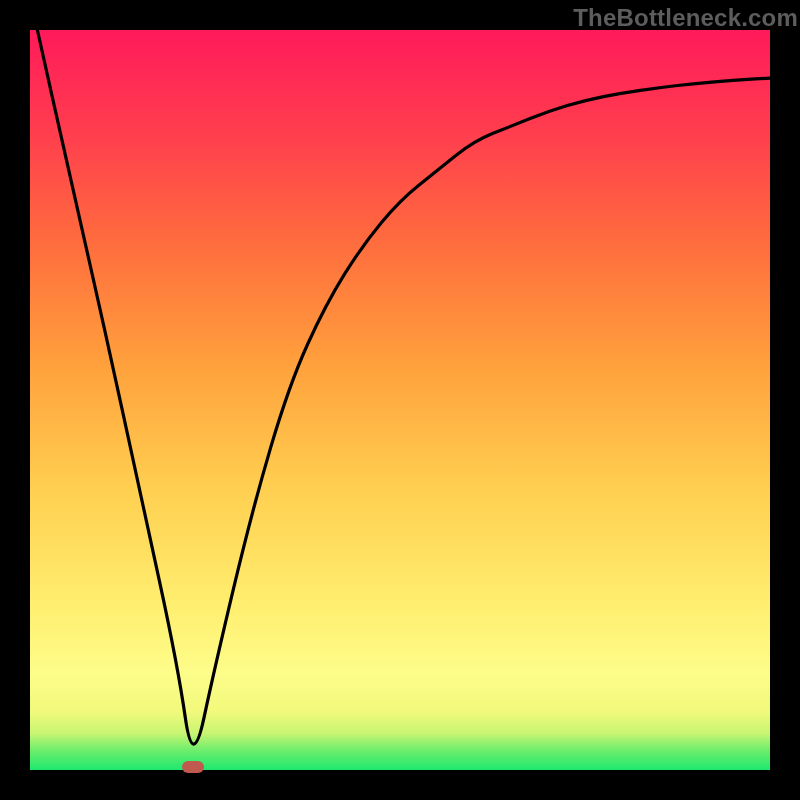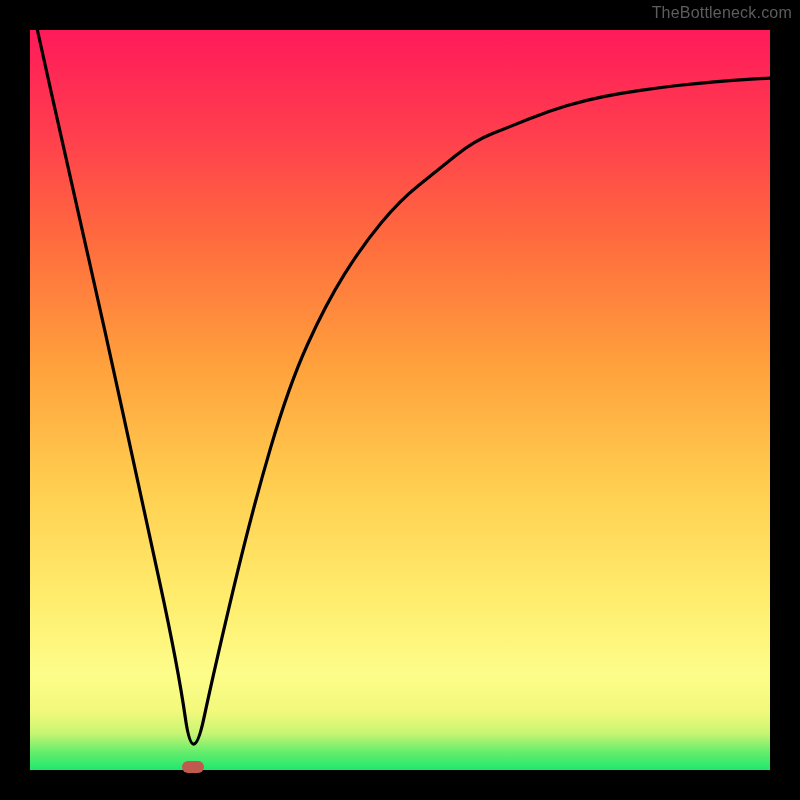--- a/index.html
+++ b/index.html
@@ -34,24 +34,24 @@
       #ffcf50 38%,
       #ffa03c 55%,
       #ff6a3e 72%,
       #ff3e4e 86%,
       #ff1a5a 100%
     );
   }
   .watermark {
     position: absolute;
     top: 4px;
-    right: 8px;
+    right: 2px;
     color: #5d5d5d;
-    font-size: 16px;
-    font-weight: 400;
+    font-size: 24px;
+    font-weight: 700;
     letter-spacing: 0.2px;
     pointer-events: none;
   }
   svg.curve {
     position: absolute;
     left: 0;
     top: 0;
     width: 740px;
     height: 740px;
     overflow: visible;

